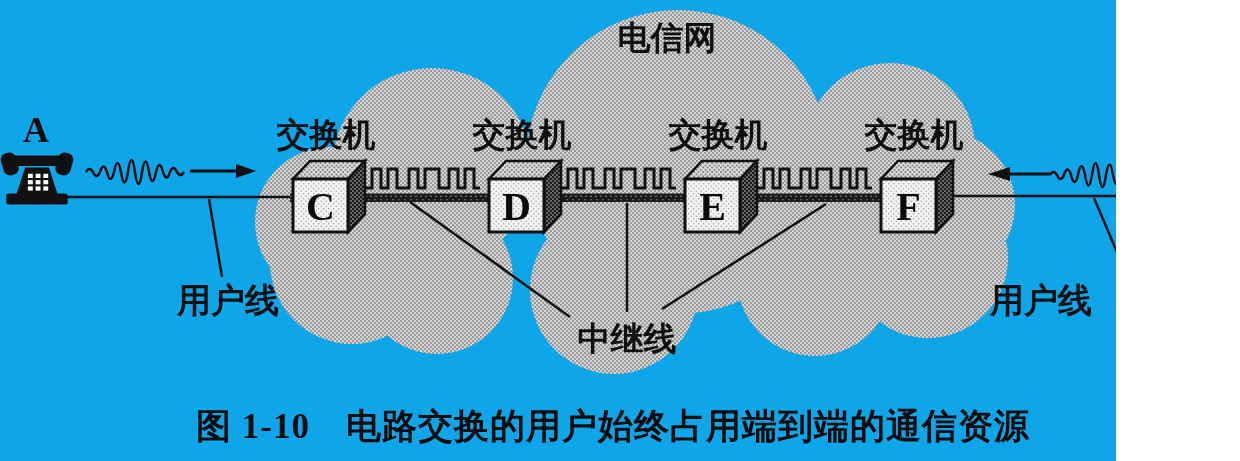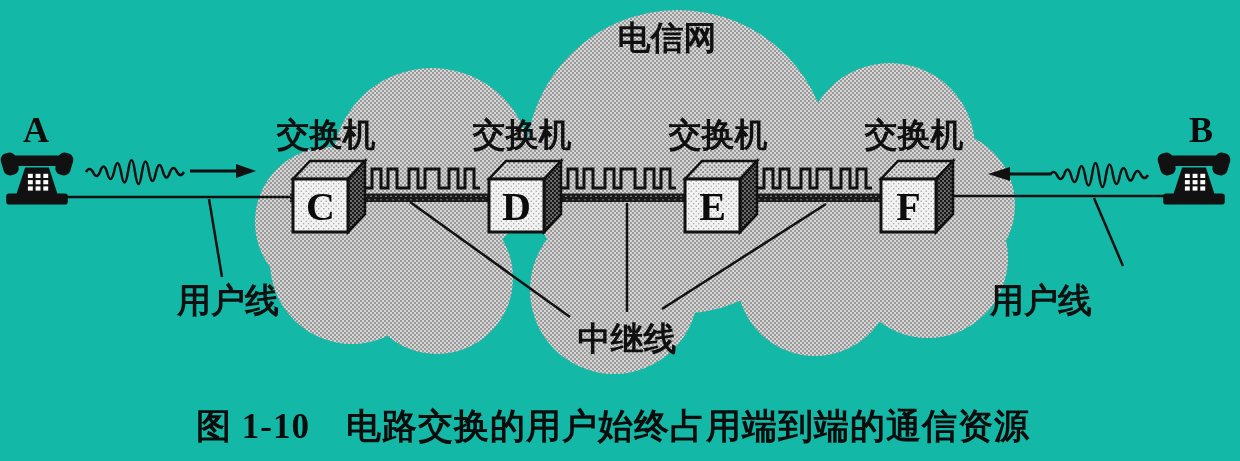--- a/index.html
+++ b/index.html
@@ -3,23 +3,23 @@
 <meta charset="utf-8">
 <style>
   html, body {
     margin: 0;
     padding: 0;
     background: #ffffff;
     font-family: "Liberation Serif", serif;
   }
   .stage {
     position: relative;
-    width: 1240px;
+    width: 1116px;
     height: 461px;
-    background: #14b8a6;
+    background: #0ea5e9;
     overflow: hidden;
   }
   svg text { user-select: none; }
   .heiti {
     font-family: "Liberation Sans", sans-serif;
     font-weight: 700;
     fill: #101010;
   }
   .songti {
     font-family: "Liberation Serif", serif;

